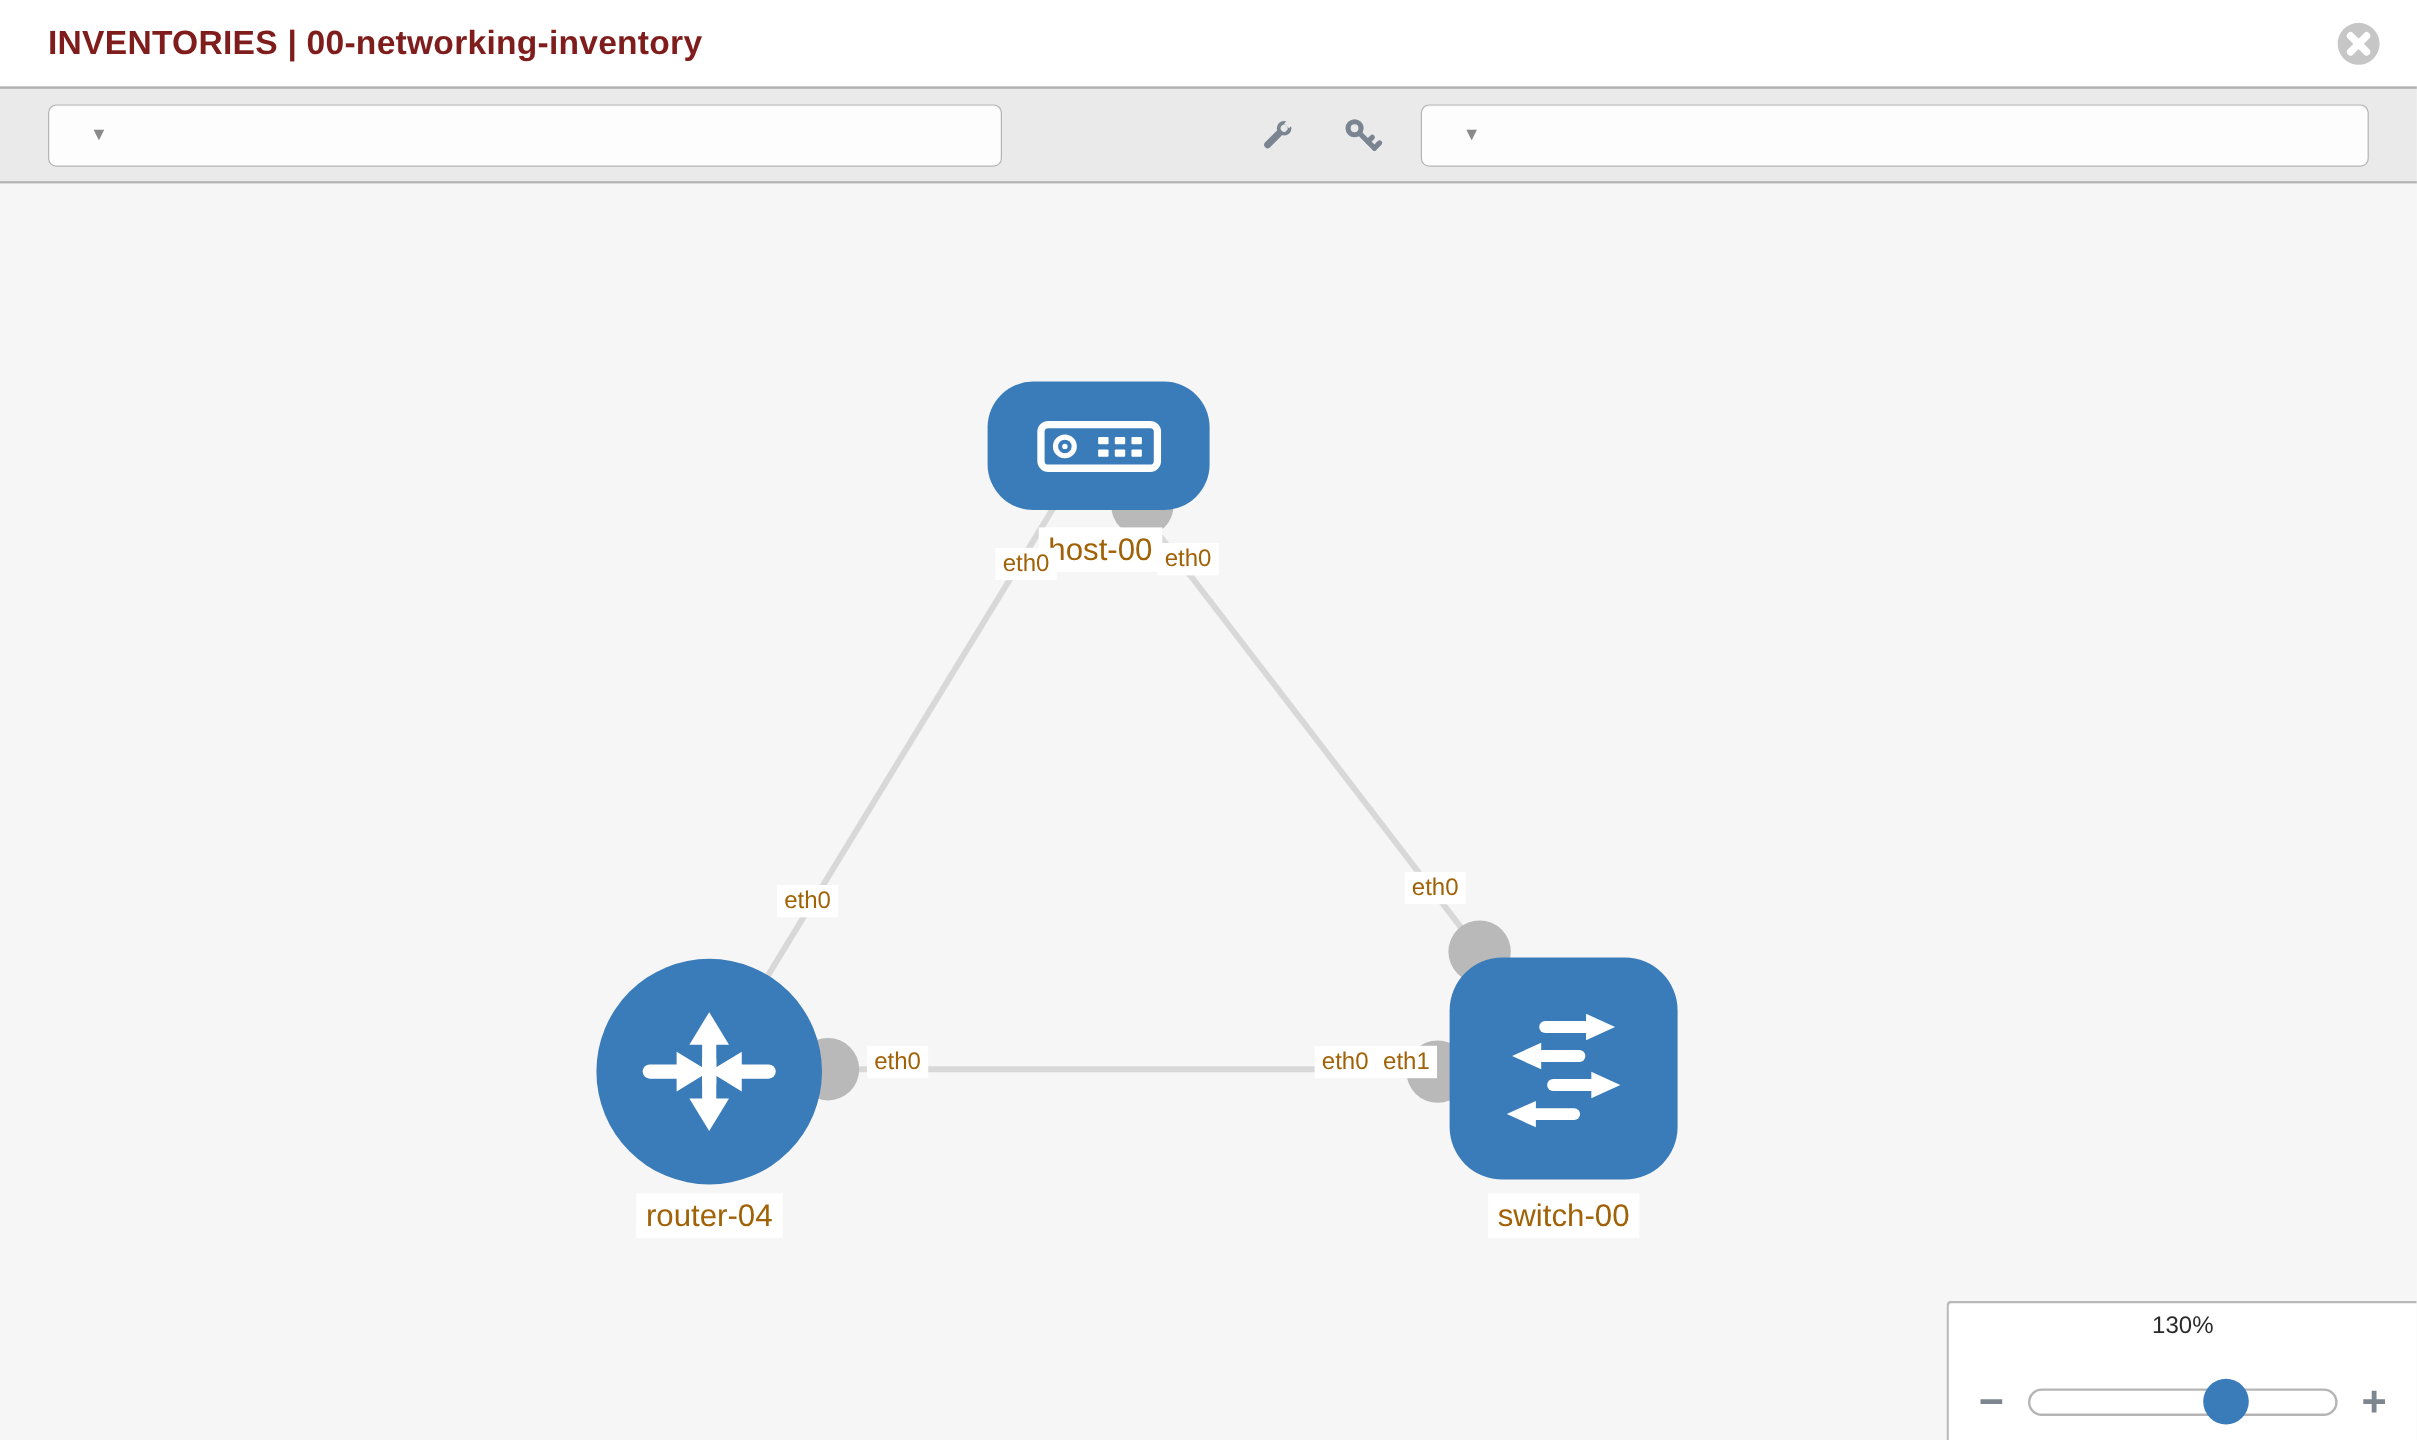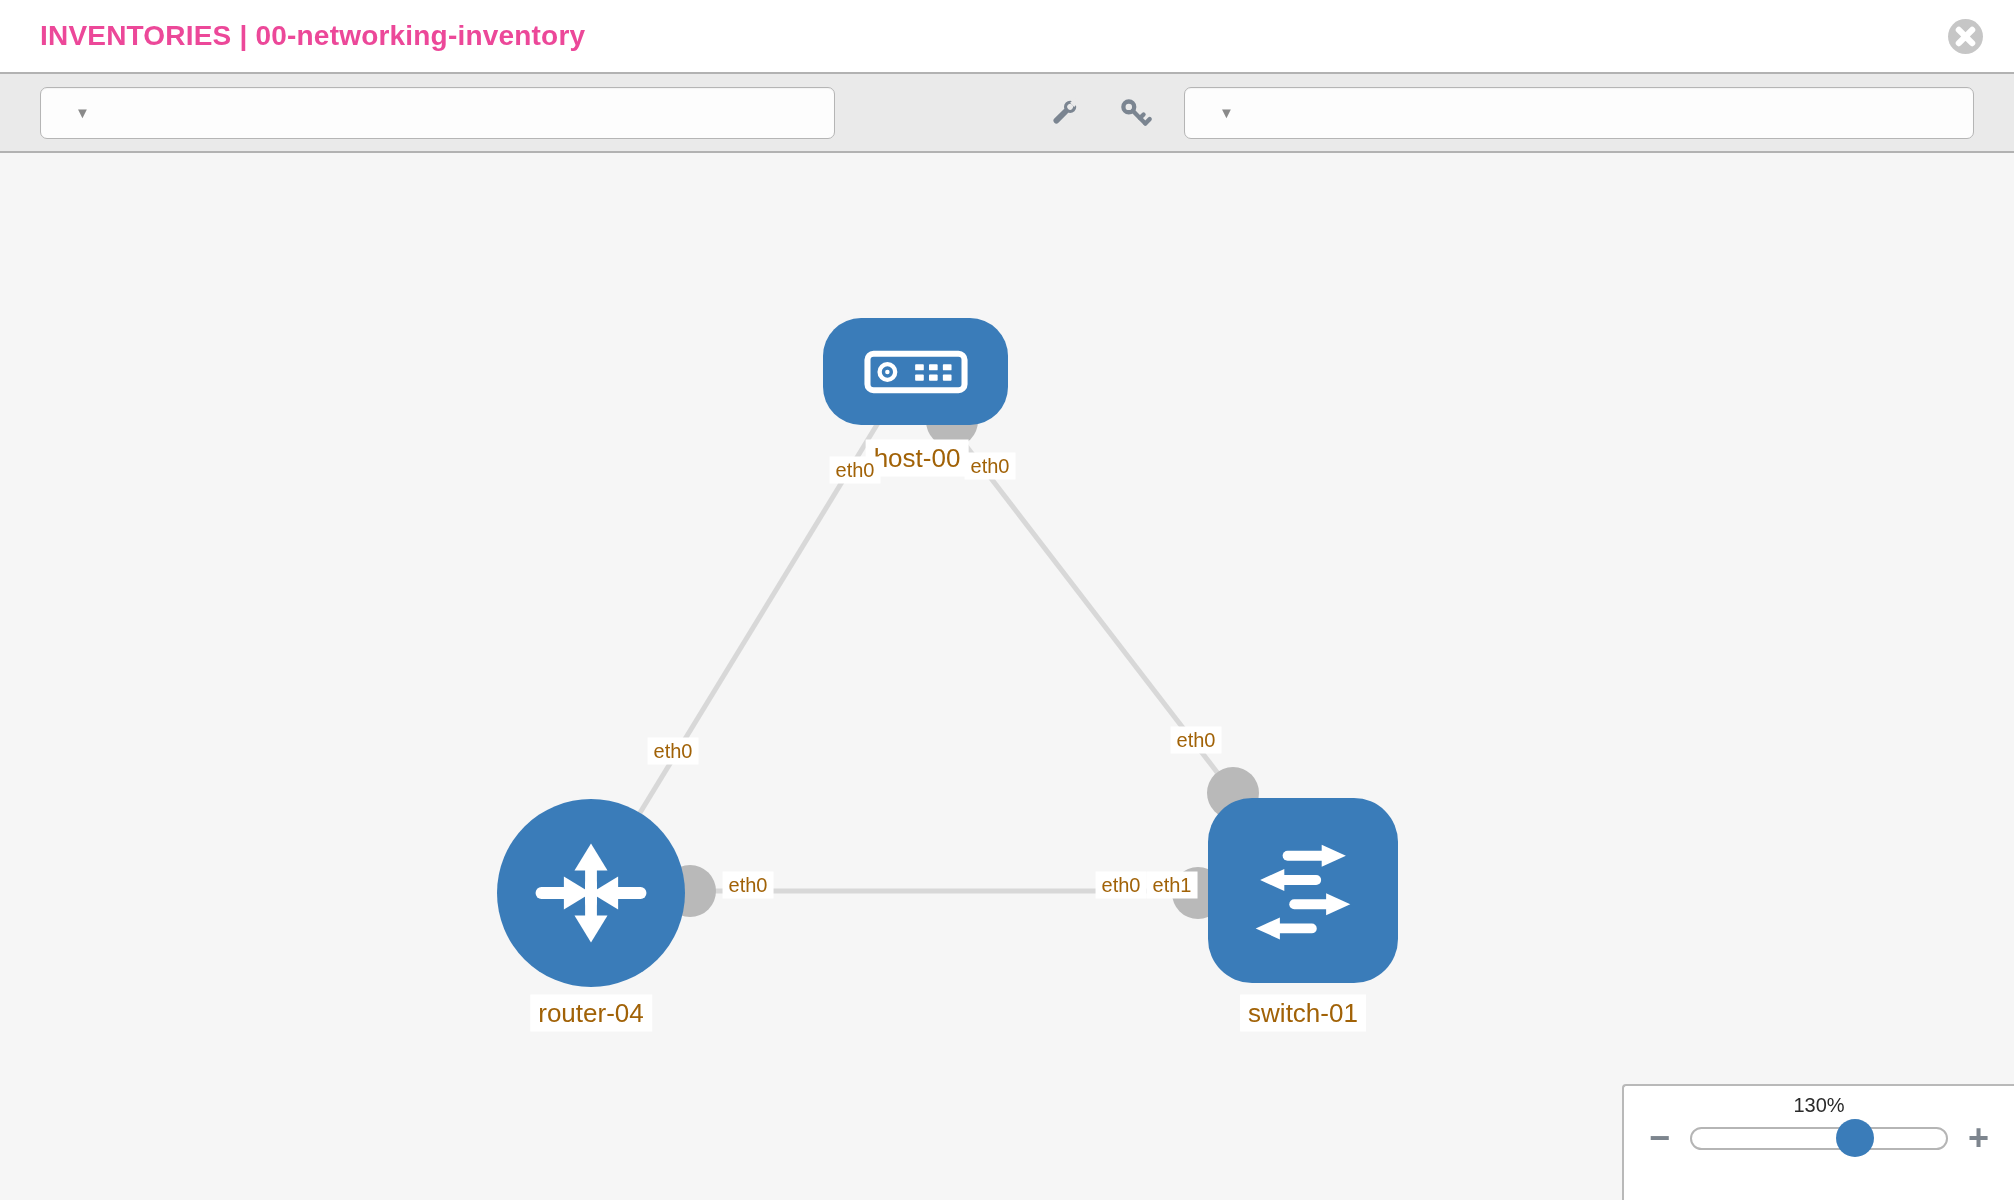--- a/index.html
+++ b/index.html
@@ -2,21 +2,21 @@
 <html style="--node-blue: #3a7cb9; --link-gray: #d8d8d8; --connector-gray: #b9b9b9; --icon-slate: #7b8591; --toolbar-bg: #eaeaea; --canvas-bg: #f6f6f6; --title-text: #6d6d6d;"><head>
 <meta charset="utf-8">
 <style>
   * { margin:0; padding:0; box-sizing:border-box; }
   html,body { width:2014px; height:1200px; }
   body { font-family:"Liberation Sans", sans-serif; background:#fff; overflow:hidden; }
   .app { width:2014px; height:1200px; display:flex; flex-direction:column; position:relative; }
 
   
   .header { height:72px; background:#ffffff; display:flex; align-items:center; padding:0 30px 0 40px; flex:0 0 auto; }
-  .page-title { font-size:28px; font-weight:bold; color:#ec4899; letter-spacing:0.2px; }
+  .page-title { font-size:28px; font-weight:bold; color:#7f1d1d; letter-spacing:0.2px; }
   .header-spacer { flex:1; }
   .close-btn { width:37px; height:37px; border:none; background:transparent; cursor:pointer; padding:0; }
 
   
   .toolbar { height:81px; background:#eaeaea; border-top:2px solid #b2b2b2; border-bottom:2px solid #b2b2b2;
              display:flex; align-items:center; padding:0 40px; flex:0 0 auto; }
   .selectbox { height:52px; background:#fdfdfd; border:1px solid #b5b5b5; border-radius:7px;
                display:flex; align-items:center; padding:0 20px 0 22px; cursor:pointer;
                box-shadow:0 1px 1px rgba(0,0,0,0.04) inset; }
   .selectbox .sel-label { font-size:24px; color:#8d8d8d; flex:1; }
@@ -39,21 +39,21 @@
   .node-switch { left:1208px; top:645px; width:190px; height:185px; border-radius:44px; }
 
   .chip { position:absolute; z-index:3; background:#ffffff; color:#a16207; white-space:nowrap;
           transform:translate(-50%,-50%); }
   .node-label { font-size:26px; padding:3px 8px; }
   .if-label { font-size:20px; padding:2px 6px; }
 
   
   .zoom-panel { position:absolute; right:0; bottom:0; z-index:4; width:392px; height:116px;
                 background:#ffffff; border:2px solid #b9b9b9; border-right:none; border-bottom:none;
-                border-top-left-radius:4px; display:flex; flex-direction:column; align-items:center; padding-top:8px; }
+                border-top-left-radius:4px; display:flex; flex-direction:column; align-items:center; padding-top:8px;gap:30px; }
   .zoom-level { font-size:20px; color:#2a2a2a; }
   .zoom-row { display:flex; align-items:center; margin-top:6px; }
   .zoom-sign { font-size:36px; font-weight:bold; color:#7d858e; background:transparent; border:none;
                cursor:pointer; line-height:30px; padding:0 4px; }
   .zoom-track { position:relative; width:258px; height:23px; margin:0 16px; background:#ffffff;
                 border:2px solid #b5b5b5; border-radius:12px; cursor:pointer; }
   .zoom-thumb { position:absolute; left:64%; top:50%; transform:translate(-50%,-50%);
                 width:38px; height:38px; border-radius:50%; background:var(--node-blue, #3a7cb9); cursor:grab; }
 </style>
 </head>
@@ -157,21 +157,21 @@
         </g>
         <polygon points="67,8 89,18 67,28" fill="#ffffff"></polygon>
         <polygon points="33,30 11,40 33,50" fill="#ffffff"></polygon>
         <polygon points="71,52 93,62 71,72" fill="#ffffff"></polygon>
         <polygon points="29,74 7,84 29,94" fill="#ffffff"></polygon>
       </svg>
     </div>
 
     <div class="chip node-label" style="left:917px; top:305px;text-align:center;">host-00</div>
     <div class="chip node-label" style="left:591px; top:860px;">router-04</div>
-    <div class="chip node-label" style="left:1303px; top:860px;">switch-01</div>
+    <div class="chip node-label" style="left:1303px; top:860px;">switch-00</div>
 
     <div class="chip if-label" style="left:855px;  top:317px;">eth0</div>
     <div class="chip if-label" style="left:990px;  top:313px;">eth0</div>
     <div class="chip if-label" style="left:673px;  top:598px;">eth0</div>
     <div class="chip if-label" style="left:1196px; top:587px;">eth0</div>
     <div class="chip if-label" style="left:748px;  top:732px;">eth0</div>
     <div class="chip if-label" style="left:1121px; top:732px; z-index:2;">eth0</div>
     <div class="chip if-label" style="left:1172px; top:732px; z-index:3;">eth1</div>
 
     <div class="zoom-panel">

